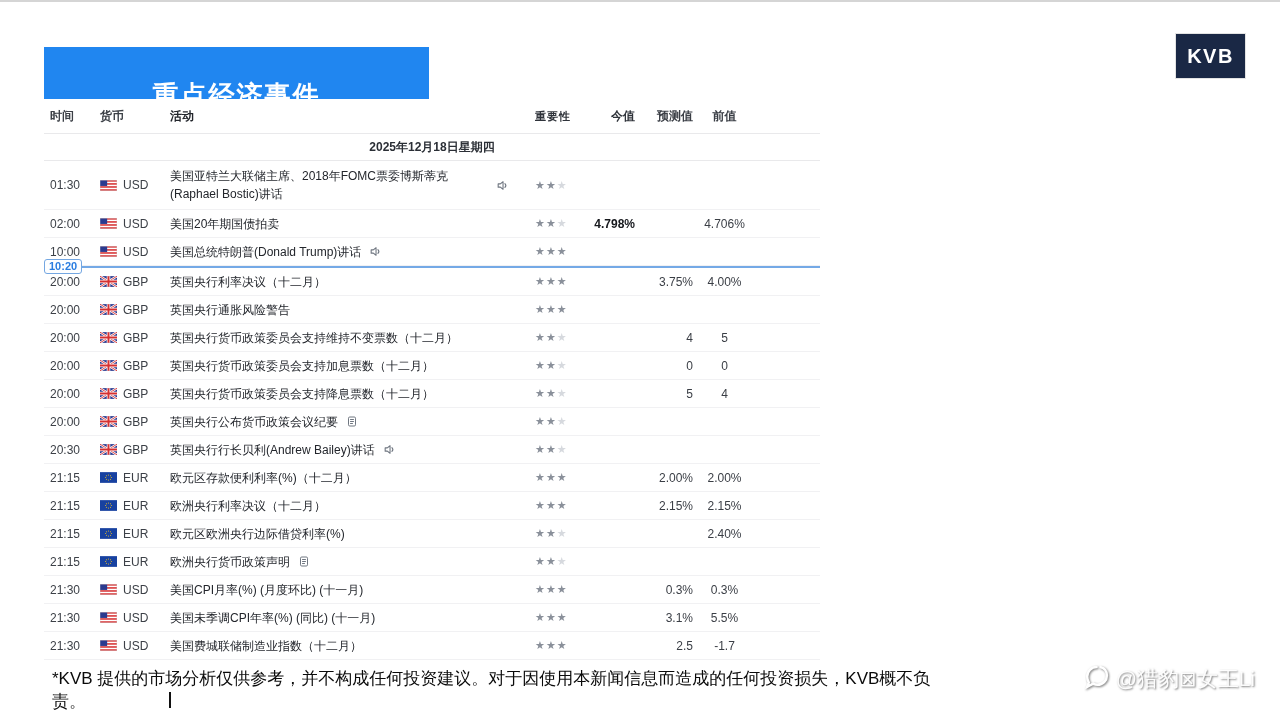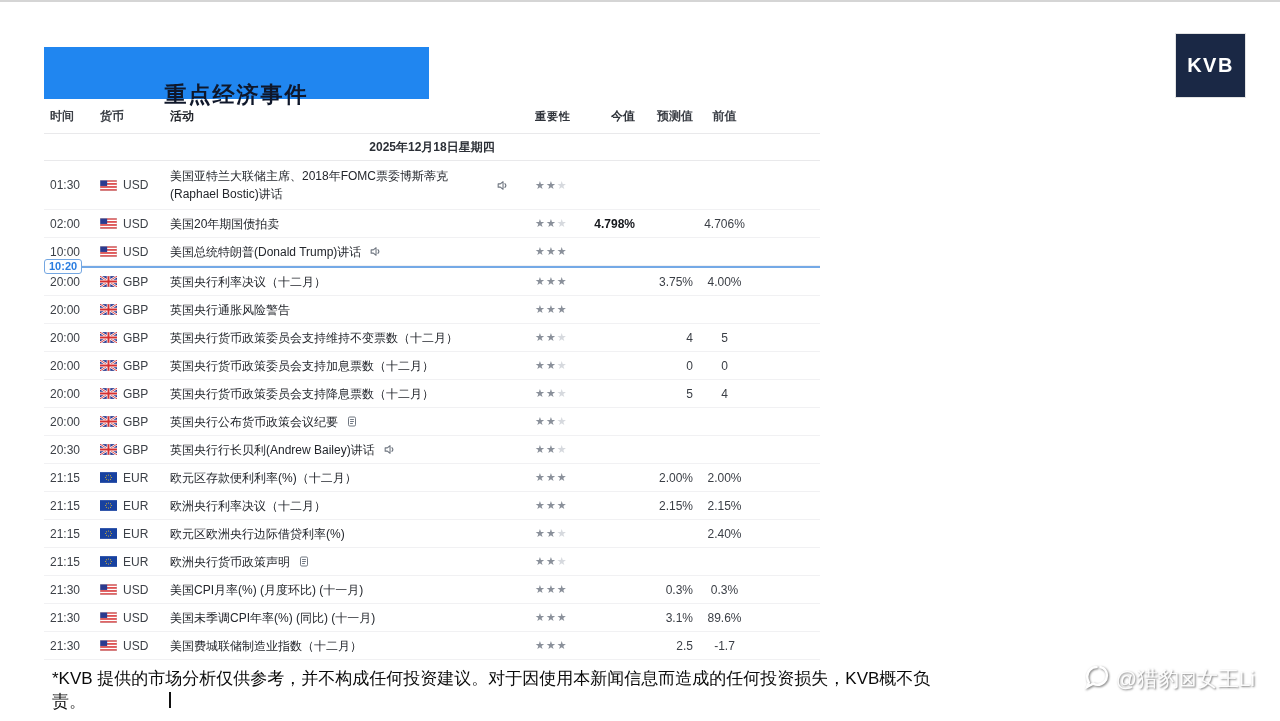--- a/index.html
+++ b/index.html
@@ -11,30 +11,30 @@
     --row-border:#f1f1f3;
     --date-border:#e9e9eb;
   }
   *{margin:0;padding:0;box-sizing:border-box;}
   html,body{width:1280px;height:721px;background:#fff;
     font-family:"Liberation Sans","DejaVu Sans",sans-serif;}
   .stage{position:relative;width:1280px;height:721px;overflow:hidden;background:#fff;}
 
   .top-line{position:absolute;left:0;top:0;width:1280px;height:2px;background:#d5d5d5;}
 
-  .kvb-logo{position:absolute;left:1175px;top:33px;width:71px;height:65px;
+  .kvb-logo{position:absolute;left:1175px;top:33px;width:71px;height:46px;
     background:var(--logo-navy);display:flex;align-items:center;justify-content:center;
     border:1px solid #e3e3e3;}
   .kvb-logo span{color:#fff;font-size:20px;font-weight:700;letter-spacing:1.5px;}
 
   .content{position:absolute;left:44px;top:47px;width:776px;}
 
   .banner{width:385px;height:52px;background:var(--banner-blue);
     display:flex;align-items:center;justify-content:center;}
-  .banner span{color:#0f172a;font-size:22px;font-weight:700;letter-spacing:2px;margin-top:44px;}
+  .banner span{color:#ffffff;font-size:26px;font-weight:700;letter-spacing:2px;margin-top:44px;}
 
   .thead{display:flex;align-items:center;height:34px;font-size:11px;font-weight:700;color:#2f333a;}
   .date-row{height:28px;border-top:1px solid var(--date-border);border-bottom:1px solid var(--date-border);
     display:flex;align-items:center;justify-content:center;font-size:12px;font-weight:700;color:#2b2f36;}
 
   .row{display:flex;align-items:center;min-height:28px;border-bottom:1px solid var(--row-border);}
   .row.tall{min-height:49px;}
 
   .c-time{width:56px;padding-left:6px;font-size:12px;color:#3c4047;}
   .c-cur{width:70px;display:flex;align-items:center;gap:6px;font-size:12px;color:#3c4047;}
@@ -524,21 +524,21 @@
 
       <span class="cur-code">USD</span>
     </div>
     <div class="c-act">
       <span class="act-text">美国未季调CPI年率(%) (同比) (十一月)</span>
 
     </div>
     <div class="c-stars"><span class="star on">★</span><span class="star on">★</span><span class="star on">★</span></div>
     <div class="c-actual"></div>
     <div class="c-forecast">3.1%</div>
-    <div class="c-prev">89.6%</div>
+    <div class="c-prev">5.5%</div>
   </div>
 
   <div class="row">
     <div class="c-time">21:30</div>
     <div class="c-cur">
       <svg class="flag flag-us" width="17" height="11" viewBox="0 0 19 12">
         <rect width="19" height="12" fill="#fff"></rect>
         <g fill="#d63031">
           <rect y="0" width="19" height="1.7"></rect>
                 <rect y="3.4" width="19" height="1.7"></rect>

